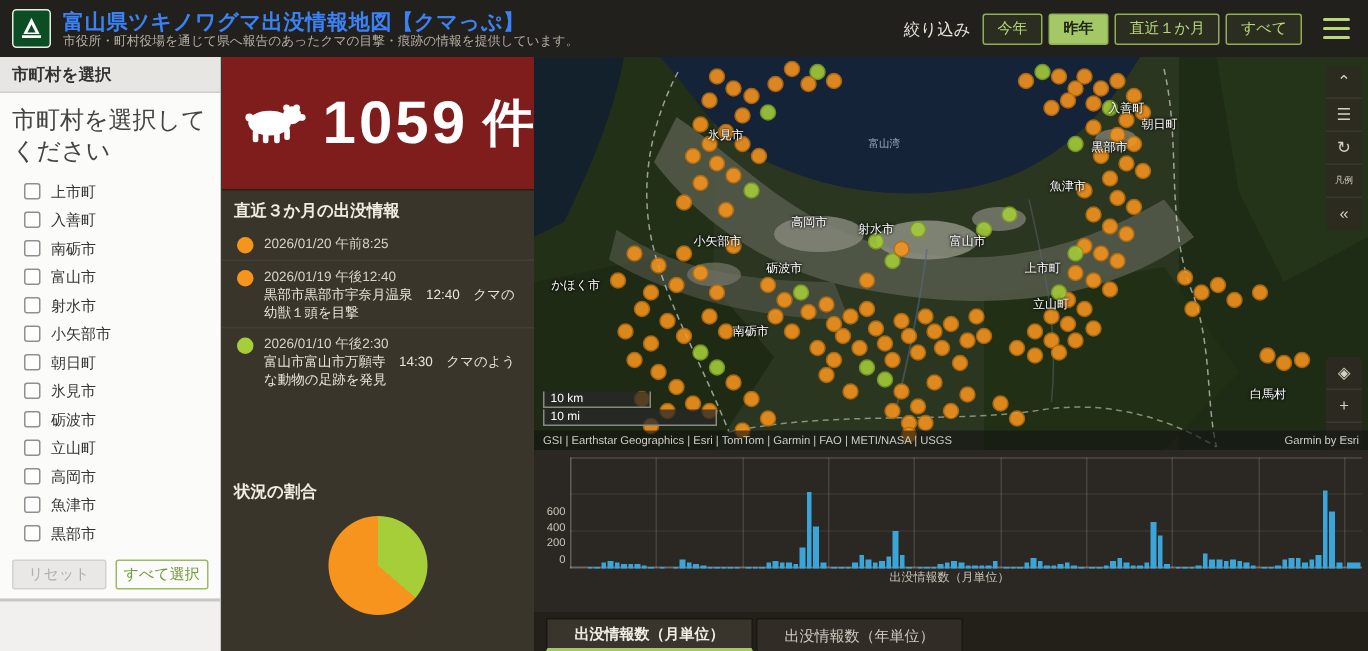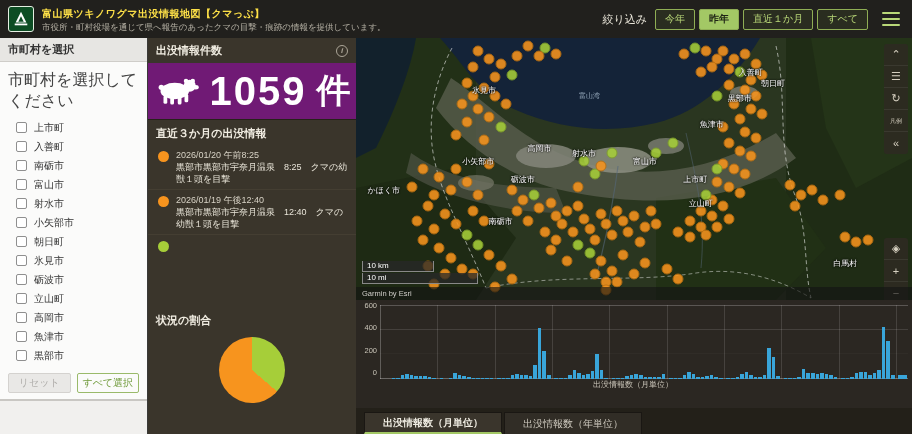--- a/index.html
+++ b/index.html
@@ -4,21 +4,21 @@
 <style>
   * { margin:0; padding:0; box-sizing:border-box; }
   html,body { background:#111; }
   body { font-family:"Liberation Sans","DejaVu Sans",sans-serif; }
   #app { position:relative; width:912px; height:434px; background:#1c1b18; overflow:hidden; color:#e8e4d8; }
 
   
   .header { position:absolute; left:0; top:0; width:912px; height:38px; background:#21201d; display:flex; align-items:center; padding:0 8px; z-index:30; }
   .logo { width:26px; height:26px; border-radius:3px; background:#0d4d24; border:1px solid #e5efe2; display:flex; align-items:center; justify-content:center; margin-right:8px; flex:0 0 auto; }
   .title-block { flex:1 1 auto; min-width:0; }
-  .app-title { font-size:10px; font-weight:bold; color:#fde047; letter-spacing:.5px; line-height:16px; }
+  .app-title { font-size:14px; font-weight:bold; color:#3b82f6; letter-spacing:.5px; line-height:16px; }
   .app-subtitle { font-size:8.5px; color:#b5b0a4; line-height:11px; }
   .filter-label { font-size:11px; color:#e8e4d8; margin-right:8px; white-space:nowrap; }
   .filters { display:flex; gap:4px; margin-right:10px;align-items:center; }
   .filter-btn { height:21px; padding:0 9px; font-size:10px; background:#2a2d20; color:#b9d878; border:1px solid #8fae55; border-radius:2px; cursor:pointer; white-space:nowrap; font-family:inherit; }
   .filter-btn.active { background:#a3c865; color:#1f2416; font-weight:bold; }
   .menu-icon { width:18px; height:14px; display:flex; flex-direction:column; justify-content:space-between; cursor:pointer; margin:0 4px; }
   .menu-icon span { display:block; height:2px; background:#b9d878; border-radius:1px; }
 
   
   .sidebar { position:absolute; left:0; top:38px; width:148px; height:396px; background:#f1f0ee; border-right:1px solid #3a3a38; }
@@ -30,21 +30,21 @@
   .muni-label { font-size:10px; color:#333; }
   .sidebar-actions { display:flex; gap:6px; padding:4px 8px 6px 8px; background:#fbfbfa; }
   .btn-reset { flex:1; height:20px; font-size:10px; background:#e9e8e6; color:#b0aeab; border:1px solid #d4d2cf; border-radius:2px; font-family:inherit; }
   .btn-selectall { flex:1; height:20px; font-size:10px; background:#fbfbfa; color:#6f9a3a; border:1px solid #9ab court; border:1px solid #9aba6a; border-radius:2px; cursor:pointer; font-family:inherit; }
   .sidebar-footer { border-top:2px solid #c9c7c3; height:54px; background:#f1f0ee; }
 
   
   .panel { position:absolute; left:148px; top:38px; width:208px; height:396px; background:#3a352b; overflow:hidden; }
   .section-header { display:flex; align-items:center; justify-content:space-between; padding:5px 8px; font-size:11px; font-weight:bold; color:#f0ece1; }
   .info-icon { width:12px; height:12px; border:1px solid #aca698; border-radius:50%; color:#aca698; font-size:8px; line-height:10px; text-align:center; font-style:italic; cursor:pointer; }
-  .count-box { height:56px; background:#701a75; display:flex; align-items:center; justify-content:center; gap:10px; }
+  .count-box { height:88px; background:#7f1d1d; display:flex; align-items:center; justify-content:flex-end; gap:10px; }
   .count-number { font-size:40px; font-weight:bold; color:#fff; letter-spacing:2px; }
   .count-unit { font-size:34px; font-weight:bold; color:#fff; }
   .recent-header { border-top:1px solid #262219; padding:6px 8px 4px 8px; font-size:11px; font-weight:bold; color:#f0ece1; }
   .recent-list { list-style:none; }
   .recent-item { display:flex; gap:7px; padding:4px 8px 4px 10px; border-bottom:1px solid #443e32; }
   .recent-item:last-child { border-bottom:none; }
   .dot { width:11px; height:11px; border-radius:50%; flex:0 0 auto; margin-top:2px; }
   .recent-date { font-size:9px; color:#d8d3c6; line-height:12px; }
   .recent-detail { font-size:9px; color:#e8e4d8; line-height:12px; }
   .ratio-header { margin-top:52px; padding:5px 8px; font-size:11px; font-weight:bold; color:#f0ece1; }
@@ -65,21 +65,21 @@
   .attribution span { font-size:7.5px; color:#cfcdc8; }
   .map-tools { position:absolute; right:4px; top:6px; width:24px; background:rgba(46,42,34,.92); border-radius:3px; display:flex; flex-direction:column; align-items:center; }
   .tool-btn { width:24px; height:22px; display:flex; align-items:center; justify-content:center; color:#d6d0c0; font-size:11px; cursor:pointer; border-bottom:1px solid rgba(255,255,255,.07); }
   .tool-btn:last-child { border-bottom:none; }
   .tool-btn.tiny { font-size:6px; line-height:6px; text-align:center; }
   .map-zoomers { position:absolute; right:4px; top:200px; width:24px; background:rgba(46,42,34,.92); border-radius:3px; display:flex; flex-direction:column; align-items:center; }
 
   
   .chart-panel { position:absolute; left:356px; top:300px; width:556px; height:108px; background:#2b2722; padding:5px 4px 0 2px; }
   .chart-row { display:flex; height:74px; }
-  .yaxis { width:22px; display:flex; flex-direction:column; justify-content:space-between; align-items:flex-end; padding-right:3px; }
+  .yaxis { width:22px; display:flex; flex-direction:column; justify-content:space-between; align-items:flex-end; padding-right:3px;margin-top:35px; }
   .yaxis span { font-size:7.5px; color:#c9c4b8; line-height:7px; transform:translateY(-3px); }
   .plot { flex:1; position:relative; border-left:1px solid rgba(255,255,255,.25);
           background-image:linear-gradient(to bottom, rgba(255,255,255,.22) 1px, transparent 1px),
                            linear-gradient(to bottom, transparent calc(33.33% - 1px), rgba(255,255,255,.14) 33.33%, transparent calc(33.33% + 0px)),
                            linear-gradient(to bottom, transparent calc(66.66% - 1px), rgba(255,255,255,.14) 66.66%, transparent calc(66.66% + 0px)),
                            linear-gradient(to top, rgba(255,255,255,.3) 1px, transparent 1px);
           display:flex; }
   .year-group { flex:12; display:flex; align-items:flex-end; border-right:1px solid rgba(255,255,255,.13); padding:0 1px; }
   .year-group.extra { flex:2; border-right:none; }
   .bar-m { flex:1; margin:0 .5px; background:#39a5d9; }
@@ -182,24 +182,20 @@
         </div>
       </div>
     <div class="sidebar-actions">
       <button class="btn-reset" disabled="">リセット</button>
       <button class="btn-selectall">すべて選択</button>
     </div>
     <div class="sidebar-footer"></div>
   </div>
 
   <div class="panel">
-    <div class="section-header">
-      <span>出没情報件数</span>
-      <span class="info-icon">i</span>
-    </div>
     <div class="count-box">
       <svg width="46" height="30" viewBox="0 0 60 40">
         <g fill="#fff">
           <ellipse cx="27" cy="20" rx="19" ry="11"></ellipse>
           <circle cx="47" cy="13" r="8"></circle>
           <circle cx="51" cy="6.5" r="3"></circle>
           <circle cx="42" cy="6.5" r="3"></circle>
           <ellipse cx="55" cy="15" rx="4" ry="3"></ellipse>
           <rect x="12" y="26" width="5" height="11" rx="2"></rect>
           <rect x="21" y="27" width="5" height="11" rx="2"></rect>
@@ -210,32 +206,35 @@
       </svg>
       <span class="count-number">1059</span>
       <span class="count-unit">件</span>
     </div>
     <div class="recent-header">直近３か月の出没情報</div>
     <ul class="recent-list" id="recent-list">
         <li class="recent-item">
           <span class="dot" style="background: rgb(247, 148, 30);"></span>
           <div>
             <div class="recent-date">2026/01/20 午前8:25</div>
-            <div class="recent-detail">黒部市黒部市宇奈月温泉　8:25　クマの幼獣１頭を目撃</div>
           </div>
         </li>
         <li class="recent-item">
           <span class="dot" style="background: rgb(247, 148, 30);"></span>
           <div>
             <div class="recent-date">2026/01/19 午後12:40</div>
             <div class="recent-detail">黒部市黒部市宇奈月温泉　12:40　クマの幼獣１頭を目撃</div>
           </div>
         </li>
         <li class="recent-item">
           <span class="dot" style="background: rgb(166, 206, 57);"></span>
+          <div>
+            <div class="recent-date">2026/01/10 午後2:30</div>
+            <div class="recent-detail">富山市富山市万願寺　14:30　クマのような動物の足跡を発見</div>
+          </div>
         </li>
       </ul>
     <div class="ratio-header">状況の割合</div>
     <div class="pie" id="pie" style="background: conic-gradient(rgb(166, 206, 57) 0deg, rgb(166, 206, 57) 130.538deg, rgb(247, 148, 30) 130.538deg, rgb(247, 148, 30) 360deg);"></div>
 
   </div>
 
   <div class="map">
     <svg class="terrain" width="556" height="262" viewBox="0 0 556 262">
       <rect width="556" height="262" fill="#2a3620"></rect>
@@ -453,20 +452,21 @@
     <div class="map-zoomers" id="map-zoomers">
         <div class="tool-btn">◈</div>
         <div class="tool-btn">+</div>
         <div class="tool-btn">−</div>
       </div>
     <div class="scalebar">
       <div class="bar km">10 km</div>
       <div class="bar mi">10 mi</div>
     </div>
     <div class="attribution">
+      <span>GSI | Earthstar Geographics | Esri | TomTom | Garmin | FAO | METI/NASA | USGS</span>
       <span>Garmin by Esri</span>
     </div>
   </div>
 
   <div class="chart-panel">
     <div class="chart-row">
       <div class="yaxis" id="yaxis">
           <span>600</span>
           <span>400</span>
           <span>200</span>

